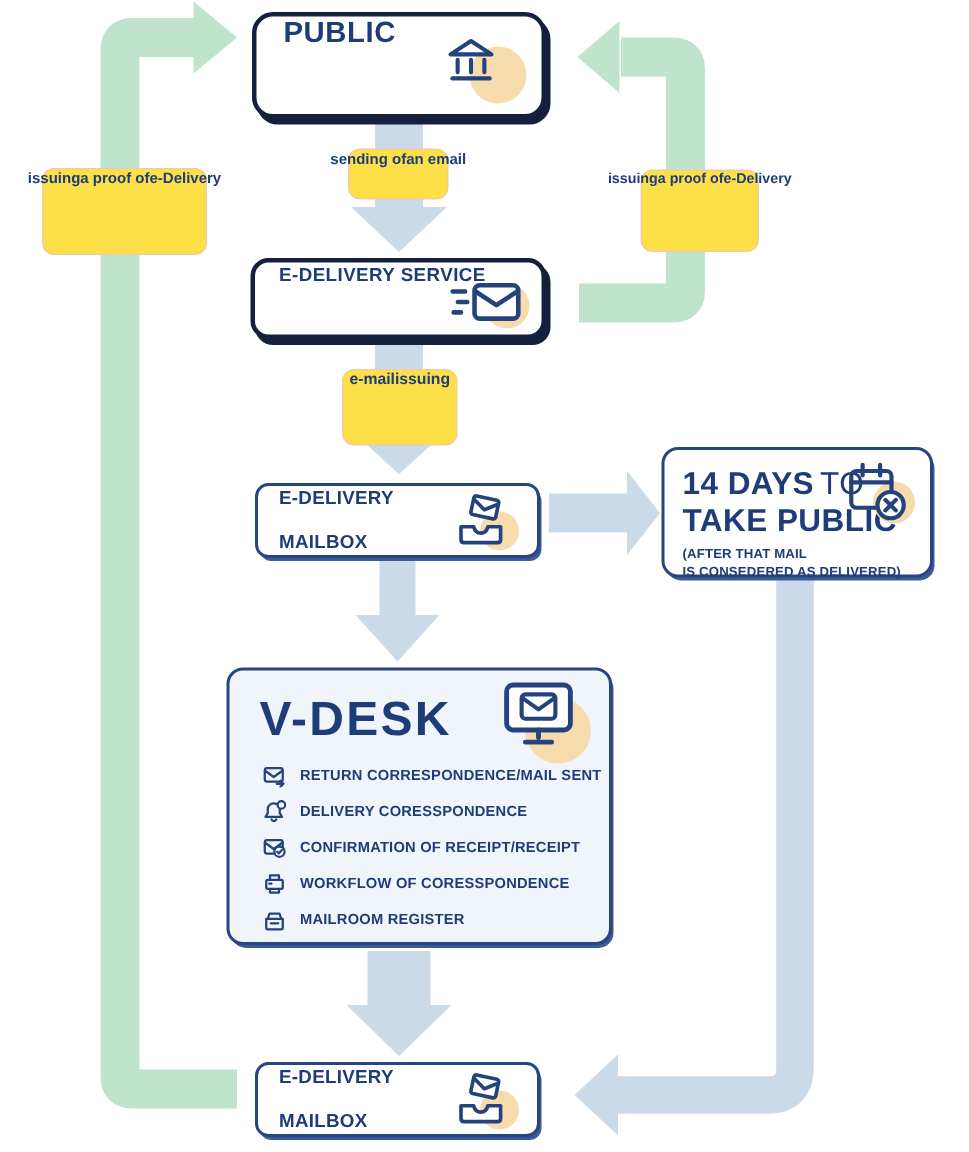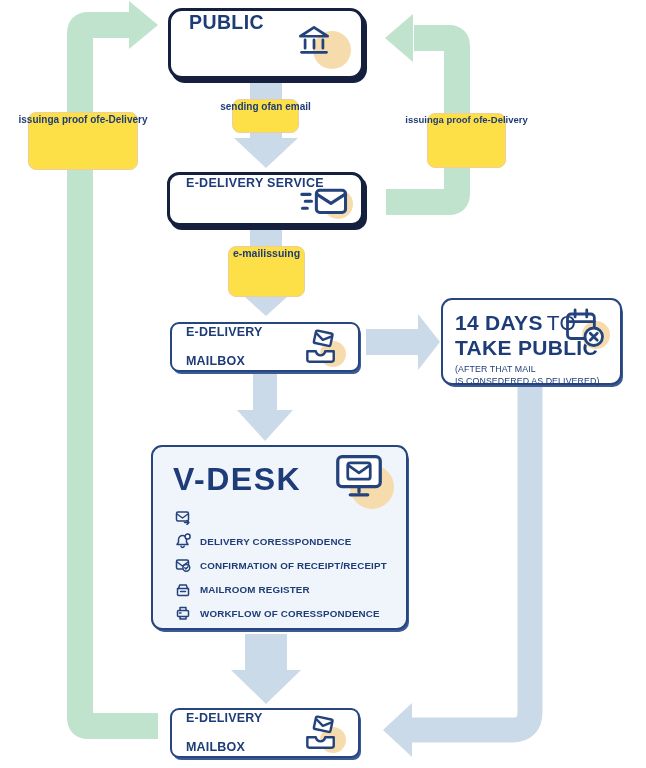--- a/index.html
+++ b/index.html
@@ -16,21 +16,21 @@
   .titlebox{display:flex;flex-direction:column;justify-content:space-between;}
   .po{padding-left:18px;font-size:19.5px;font-weight:bold;letter-spacing:.4px;line-height:1.14;}
   .pv{padding-left:16px;font-size:12.5px;font-weight:bold;letter-spacing:.3px;line-height:1.35;}
   .mb{padding-left:14px;font-size:12.5px;font-weight:bold;letter-spacing:.2px;line-height:1.35;}
   .iconwrap{position:absolute;}
   .pc{position:absolute;border-radius:50%;background:#F6DCAC;}
   .iconwrap svg{position:absolute;z-index:1;}
   .days{padding:10px 12px;box-sizing:border-box;}
   .days-l1{font-size:21px;font-weight:bold;letter-spacing:.3px;line-height:1.2;white-space:nowrap;}
   .days-l1 .lt{font-weight:normal;margin-left:4px;}
-  .days-note{font-size:8.8px;font-weight:normal;line-height:1.3;margin-top:4px;letter-spacing:.1px;}
+  .days-note{font-size:8.8px;font-weight:bold;line-height:1.3;margin-top:4px;letter-spacing:.1px;}
   .vdesk{background:#F0F5FB;border:2.5px solid #27457F;border-radius:11px;box-shadow:2px 3px 0 -1px #3B5A96;}
   .vdesk-title{font-size:32px;font-weight:bold;letter-spacing:1.5px;margin:14px 0 0 20px;}
   .vlist{position:absolute;left:22px;top:58px;right:10px;}
   .vrow{display:flex;align-items:center;gap:9px;height:24px;}
   .vrow .vlabel{font-size:9.8px;font-weight:bold;letter-spacing:.15px;white-space:nowrap;}
   .vrow svg{flex:0 0 auto;}
 </style>
 </head>
 <body>
 
@@ -158,54 +158,55 @@
         <path d="M20 26.5 v4 M13 33 h14"></path>
       </svg>
     </span>
     <div class="vlist">
       <div class="vrow">
         <svg width="16" height="16" viewBox="0 0 16 16" fill="none" stroke="#24427C" stroke-width="1.5" stroke-linecap="round" stroke-linejoin="round">
           <rect x="1.5" y="3" width="12" height="9" rx="1.5"></rect>
             <path d="M2 5 l5.5 4 5.5-4"></path>
             <path d="M9.5 13.5 h4.5 m-2-2 l2 2 -2 2"></path>
         </svg>
+        <span class="vlabel">RETURN CORRESPONDENCE/MAIL SENT</span>
       </div>
       <div class="vrow">
         <svg width="16" height="16" viewBox="0 0 16 16" fill="none" stroke="#24427C" stroke-width="1.5" stroke-linecap="round" stroke-linejoin="round">
           <path d="M7.5 2.5 a4 4 0 0 1 4 4 v2.6 l1.5 2.4 H2 l1.5 -2.4 V6.5 a4 4 0 0 1 4 -4 Z"></path>
           <path d="M6 13.3 a1.7 1.7 0 0 0 3.2 0"></path>
           <circle cx="12.6" cy="3.6" r="2.5" fill="#fff"></circle>
         </svg>
         <span class="vlabel">DELIVERY CORESSPONDENCE</span>
       </div>
       <div class="vrow">
         <svg width="16" height="16" viewBox="0 0 16 16" fill="none" stroke="#24427C" stroke-width="1.5" stroke-linecap="round" stroke-linejoin="round">
           <rect x="1.5" y="3" width="12" height="9" rx="1.5"></rect>
             <path d="M2 5 l5.5 4 5.5-4"></path>
           <circle cx="11.3" cy="10.8" r="3.4" fill="#fff"></circle>
             <path d="M9.8 10.8 l1.1 1.1 2-2.2"></path>
         </svg>
         <span class="vlabel">CONFIRMATION OF RECEIPT/RECEIPT</span>
       </div>
       <div class="vrow">
         <svg width="16" height="16" viewBox="0 0 16 16" fill="none" stroke="#24427C" stroke-width="1.5" stroke-linecap="round" stroke-linejoin="round">
-          <path d="M2.5 7.5 h11 v6 a1 1 0 0 1 -1 1 h-9 a1 1 0 0 1 -1 -1 Z"></path>
-          <path d="M3.5 7.5 l1.2-3.5 h6.6 l1.2 3.5"></path>
-            <path d="M5.5 10.5 h5"></path>
-        </svg>
-        <span class="vlabel">MAILROOM REGISTER</span>
-      </div>
-      <div class="vrow">
-        <svg width="16" height="16" viewBox="0 0 16 16" fill="none" stroke="#24427C" stroke-width="1.5" stroke-linecap="round" stroke-linejoin="round">
           <rect x="2.5" y="5.5" width="11" height="6" rx="1"></rect>
           <path d="M5 5.5 V2.5 h6 v3"></path>
             <path d="M5 11.5 v2.5 h6 v-2.5"></path>
             <path d="M4.5 8 h1.5"></path>
         </svg>
         <span class="vlabel">WORKFLOW OF CORESSPONDENCE</span>
+      </div>
+      <div class="vrow">
+        <svg width="16" height="16" viewBox="0 0 16 16" fill="none" stroke="#24427C" stroke-width="1.5" stroke-linecap="round" stroke-linejoin="round">
+          <path d="M2.5 7.5 h11 v6 a1 1 0 0 1 -1 1 h-9 a1 1 0 0 1 -1 -1 Z"></path>
+          <path d="M3.5 7.5 l1.2-3.5 h6.6 l1.2 3.5"></path>
+            <path d="M5.5 10.5 h5"></path>
+        </svg>
+        <span class="vlabel">MAILROOM REGISTER</span>
       </div>
     </div>
   </div>
 
   <div class="box lite titlebox mb" style="left:170px;top:708px;width:190px;height:50px;">
     <span class="ln">E-DELIVERY</span>
     <span class="ln">MAILBOX</span>
     <span class="iconwrap" style="right:12px;top:5px;width:44px;height:40px;">
       <span class="pc" style="width:26px;height:26px;right:0;bottom:2px;"></span>
       <svg width="36" height="38" viewBox="0 0 34 36" style="left:0;top:0;" fill="none" stroke="#24427C" stroke-width="2.3" stroke-linecap="round" stroke-linejoin="round">

